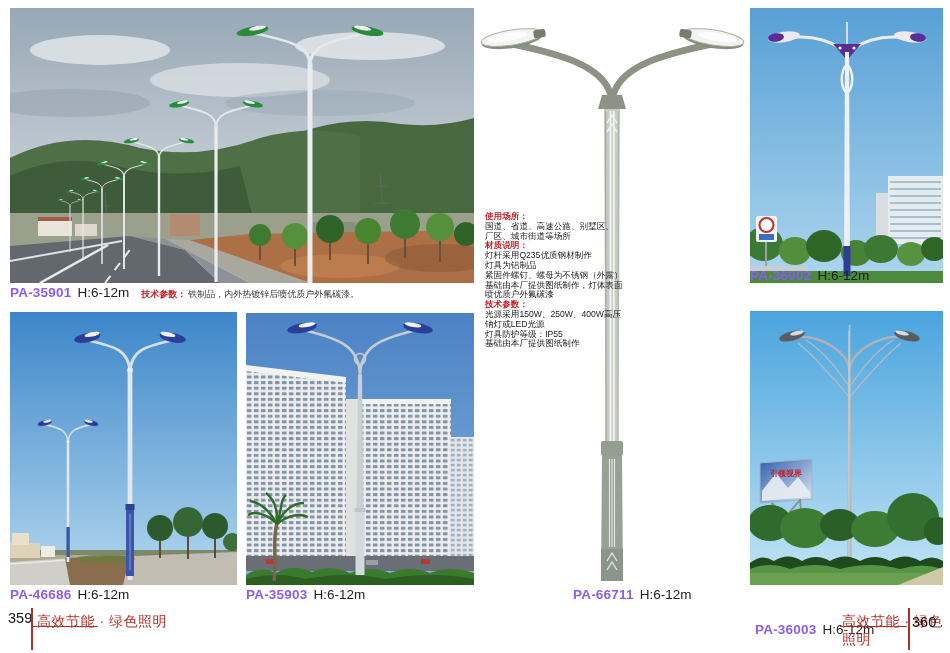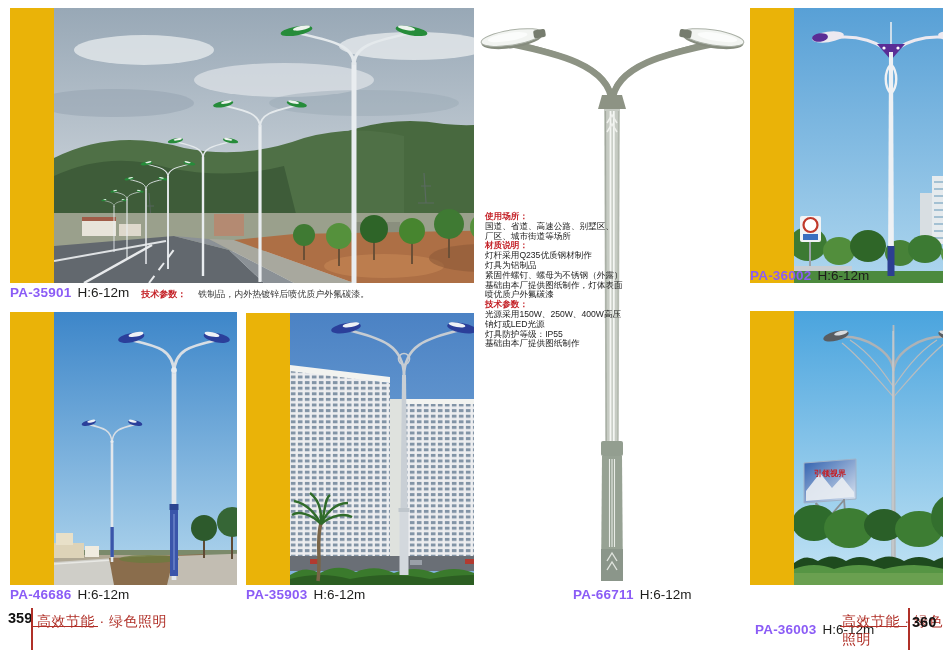--- a/index.html
+++ b/index.html
@@ -1,36 +1,36 @@
 <!DOCTYPE html>
 <html><head>
 <meta charset="utf-8">
 <style>
   * { margin:0; padding:0; box-sizing:border-box; }
   html,body { background:#ffffff; }
   body { width:950px; height:653px; position:relative; overflow:hidden;
          font-family:"Liberation Sans", sans-serif; }
   .abs { position:absolute; }
-  .photo { position:absolute; overflow:hidden; background:#eab308;padding-left:44px; }
+  .photo { position:absolute; overflow:hidden; background:#c4b5fd; }
   .photo svg { display:block; }
 
   
   .plabel { position:absolute; white-space:nowrap; display:flex; align-items:baseline; }
   .plabel .code { font-weight:bold; font-size:13.5px; color:#8b5cf6; letter-spacing:.2px; }
   .plabel .ht   { font-weight:normal; font-size:13.5px; color:#1d1d1b; margin-left:6px; }
   .plabel .note-t { font-weight:bold; font-size:9px; color:#c42127; margin-left:12px; }
-  .plabel .note-x { font-size:9px; color:#3a3a3a; margin-left:12px; }
+  .plabel .note-x { font-size:9px; color:#3a3a3a; margin-left:2px; }
 
   
   .spec { position:absolute; left:485px; top:212px; width:140px;
           font-size:8.6px; line-height:9.8px; color:#222; }
   .spec .t { color:#c42127; font-weight:bold; }
 
   
-  .pageno { position:absolute; font-weight:bold; font-size:14.5px; color:#111; }
+  .pageno { position:absolute; font-weight:normal; font-size:14.5px; color:#111; }
   .slogan { position:absolute; font-weight:normal; font-size:14px; color:#b03028; letter-spacing:.5px; }
   .vline  { position:absolute; width:1.5px; background:#b03028; }
   .hline  { position:absolute; height:1px; background:#b03028; }
 </style>
 </head>
 <body>
 
 <svg width="0" height="0" style="position:absolute" aria-hidden="true">
   <defs>
     <symbol id="lampG" viewBox="0 0 120 300" preserveAspectRatio="none">

